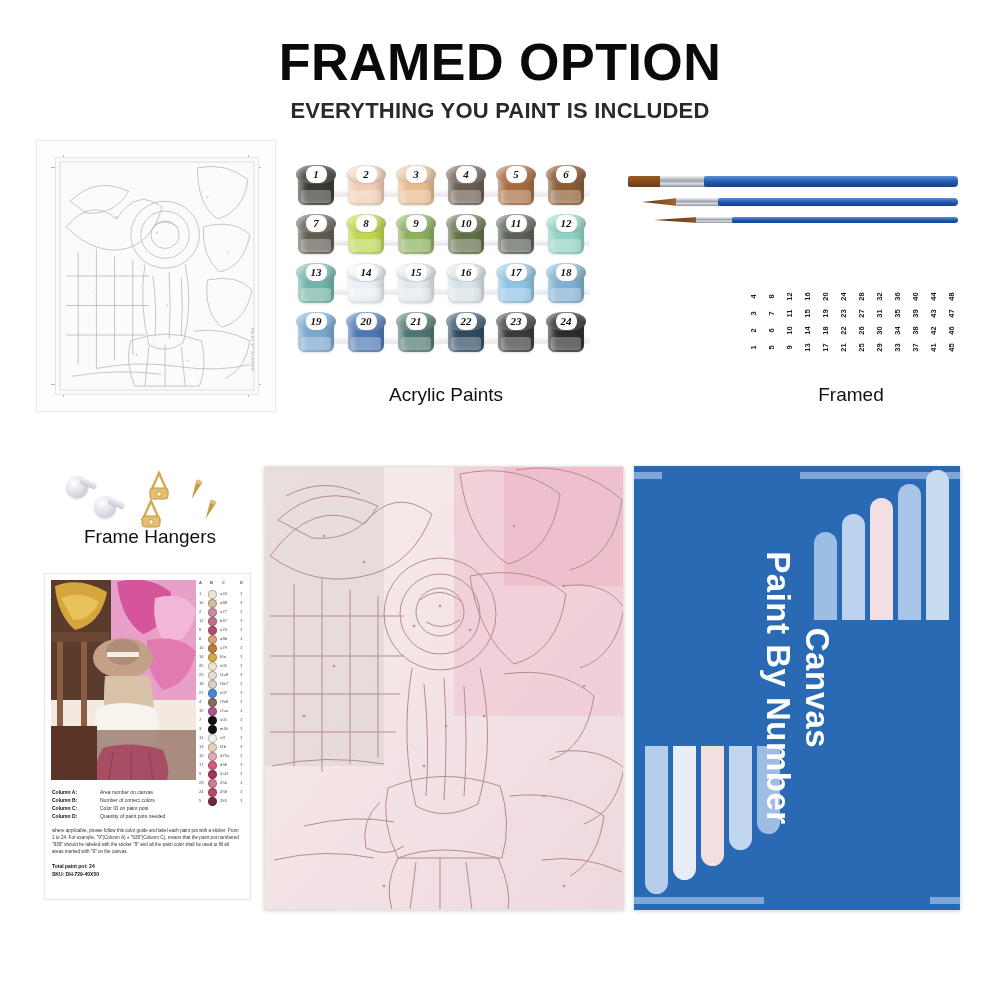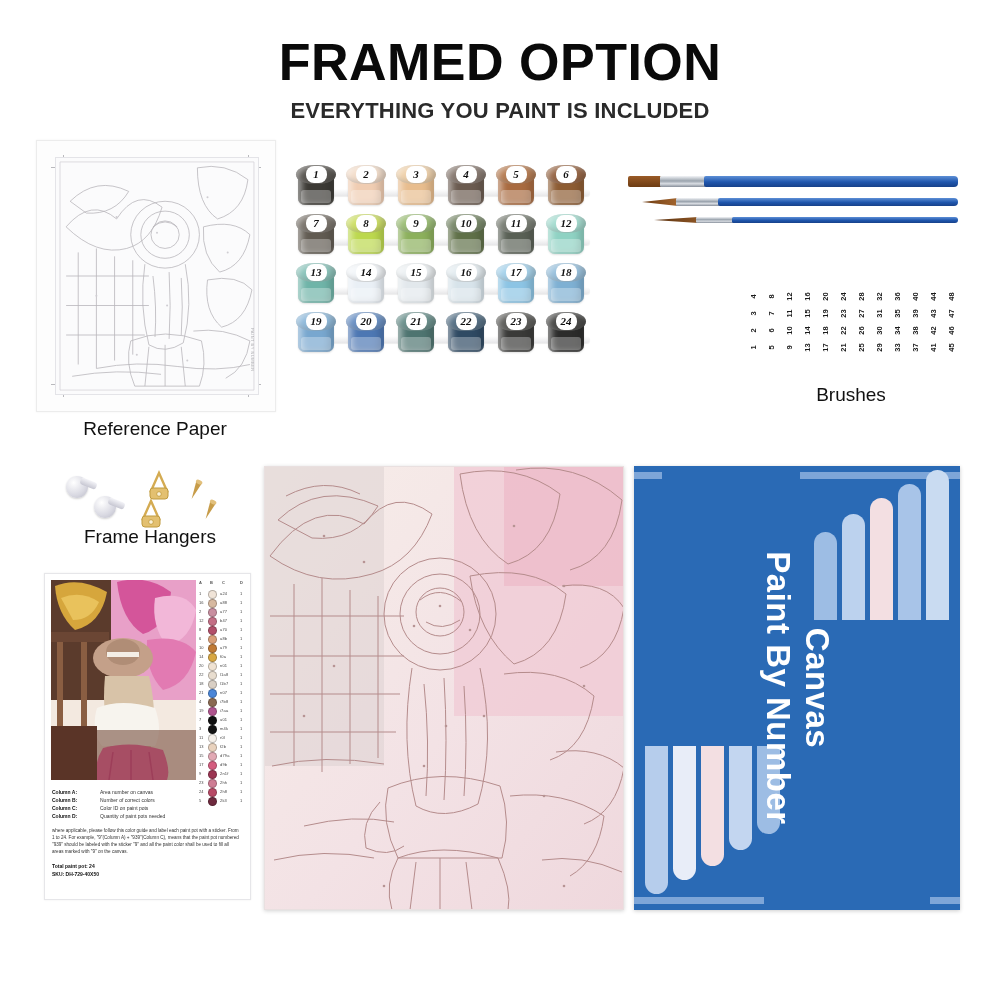--- a/index.html
+++ b/index.html
@@ -197,21 +197,20 @@
             <circle cx="110" cy="150" r="1"></circle>
               <circle cx="80" cy="200" r="1"></circle>
             <circle cx="130" cy="206" r="1"></circle>
               <circle cx="40" cy="140" r="1"></circle>
           </g>
         </svg>
       </div>
       <div class="sidecode">PAINT BY NUMBER</div>
     </div>
   </div>
-  <div class="cap" style="left:36px;top:418px;width:238px;">Reference Paper</div>
 
   <div class="paints">
       <div class="pot-row" style="top: 0px;">
         <div class="pot-rail"></div>
         <div class="pot" style="left: 0px;">
           <div class="pot-body" style="background: rgb(60, 58, 53);"></div>
           <div class="pot-lid" style="background: rgb(93, 90, 85);"></div>
           <div class="pot-num"><span>1</span></div>
         </div>
         <div class="pot" style="left: 50px;">
@@ -333,20 +332,21 @@
           <div class="pot-lid" style="background: rgb(98, 98, 95);"></div>
           <div class="pot-num"><span>23</span></div>
         </div>
         <div class="pot" style="left: 250px;">
           <div class="pot-body" style="background: rgb(44, 44, 43);"></div>
           <div class="pot-lid" style="background: rgb(78, 78, 76);"></div>
           <div class="pot-num"><span>24</span></div>
         </div>
       </div>
     </div>
+  <div class="cap" style="left:296px;top:384px;width:300px;">Acrylic Paints</div>
 
   <div class="brushes">
     <div class="brush" style="left:0;top:4px;width:330px;height:11px;">
       <div class="tip" style="left:0;width:34px;background:linear-gradient(#9a5b27,#6d3c13);border-radius:2px 0 0 2px;"></div>
       <div class="ferrule" style="left:32px;width:46px;"></div>
       <div class="handle" style="left:76px;right:0;"></div>
     </div>
     <div class="brush" style="left:14px;top:26px;width:316px;height:8px;">
       <div class="tip" style="left:0;width:36px;background:linear-gradient(90deg,#6d3c13,#a3652e);clip-path:polygon(0 50%,100% 0,100% 100%);"></div>
       <div class="ferrule" style="left:34px;width:44px;"></div>
@@ -402,21 +402,21 @@
       <div class="num" style="left: 166px; top: 6px;">40</div>
       <div class="num" style="left: 184px; top: 57px;">41</div>
       <div class="num" style="left: 184px; top: 40px;">42</div>
       <div class="num" style="left: 184px; top: 23px;">43</div>
       <div class="num" style="left: 184px; top: 6px;">44</div>
       <div class="num" style="left: 202px; top: 57px;">45</div>
       <div class="num" style="left: 202px; top: 40px;">46</div>
       <div class="num" style="left: 202px; top: 23px;">47</div>
       <div class="num" style="left: 202px; top: 6px;">48</div>
     </div>
-  <div class="cap" style="left:742px;top:384px;width:218px;">Brushes</div>
+  <div class="cap" style="left:742px;top:384px;width:218px;">Framed</div>
 
   <div class="hangers">
     <div class="plug" style="left:6px;top:8px;">
       <div class="cap"></div>
         <div class="pin"></div>
     </div>
     <div class="plug" style="left:34px;top:28px;">
       <div class="cap"></div>
         <div class="pin"></div>
     </div>

